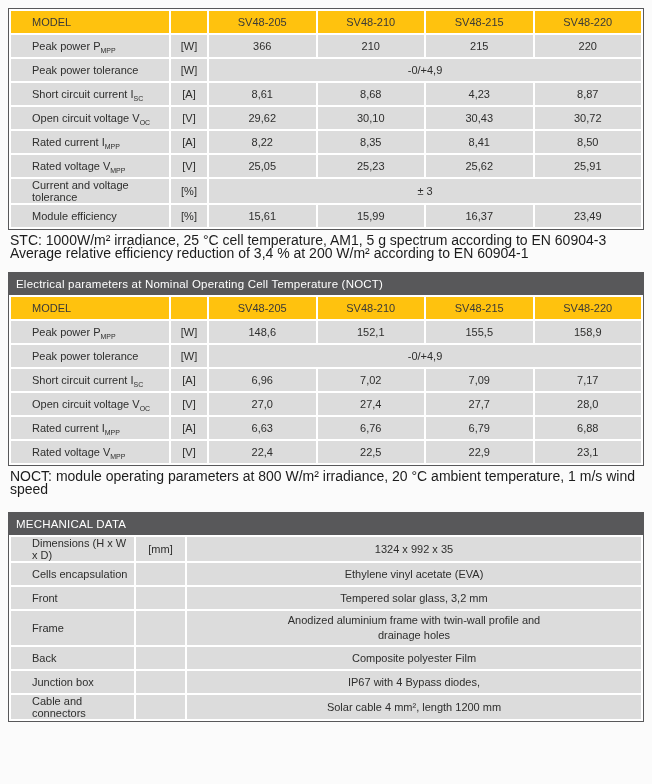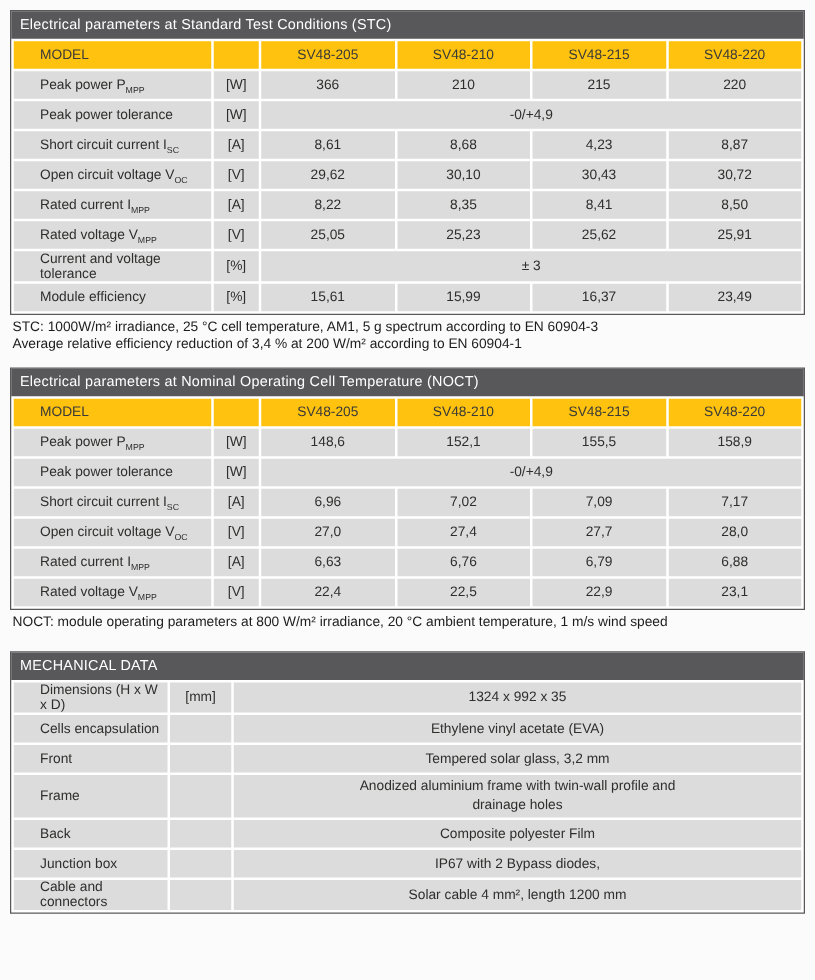--- a/index.html
+++ b/index.html
@@ -41,32 +41,31 @@
   td.unit  { text-align: center; }
   td.val   { text-align: center; }
   td.wrap  { white-space: pre-line; line-height: 15px; padding: 2px 4px; }
   tr.head td { background: #ffc20e; color: #3a3a38; }
   sub { font-size: 7px; line-height: 0; }
   col.c-label { width: 158px; }
   col.c-unit  { width: 36px; }
   col.m-label { width: 123px; }
   col.m-unit  { width: 49px; }
   .footnotes {
-    font-size: 11px;
+    font-size: 14px;
     line-height: 13px;
     color: #1c1c1c;
     margin: 4px 0 12px 2px;
   }
   .gap-lg { margin-bottom: 16px; }
 </style>
 </head>
 <body>
 
 <div class="sec">
-  <div class="sec-title">Electrical parameters at Standard Test Conditions (STC)</div>
   <table>
     <colgroup>
       <col class="c-label">
         <col class="c-unit">
         <col>
         <col>
         <col>
         <col>
     </colgroup>
     <tbody>
@@ -247,21 +246,21 @@
 drainage holes</td>
     </tr>
     <tr>
       <td class="label">Back</td>
       <td class="unit"></td>
       <td class="val wrap">Composite polyester Film</td>
     </tr>
     <tr>
       <td class="label">Junction box</td>
       <td class="unit"></td>
-      <td class="val wrap">IP67 with 2 Bypass diodes,</td>
+      <td class="val wrap">IP67 with 4 Bypass diodes,</td>
     </tr>
     <tr>
       <td class="label">Cable and connectors</td>
       <td class="unit"></td>
       <td class="val wrap">Solar cable 4 mm², length 1200 mm</td>
     </tr>
     </tbody>
   </table>
 </div>
 

